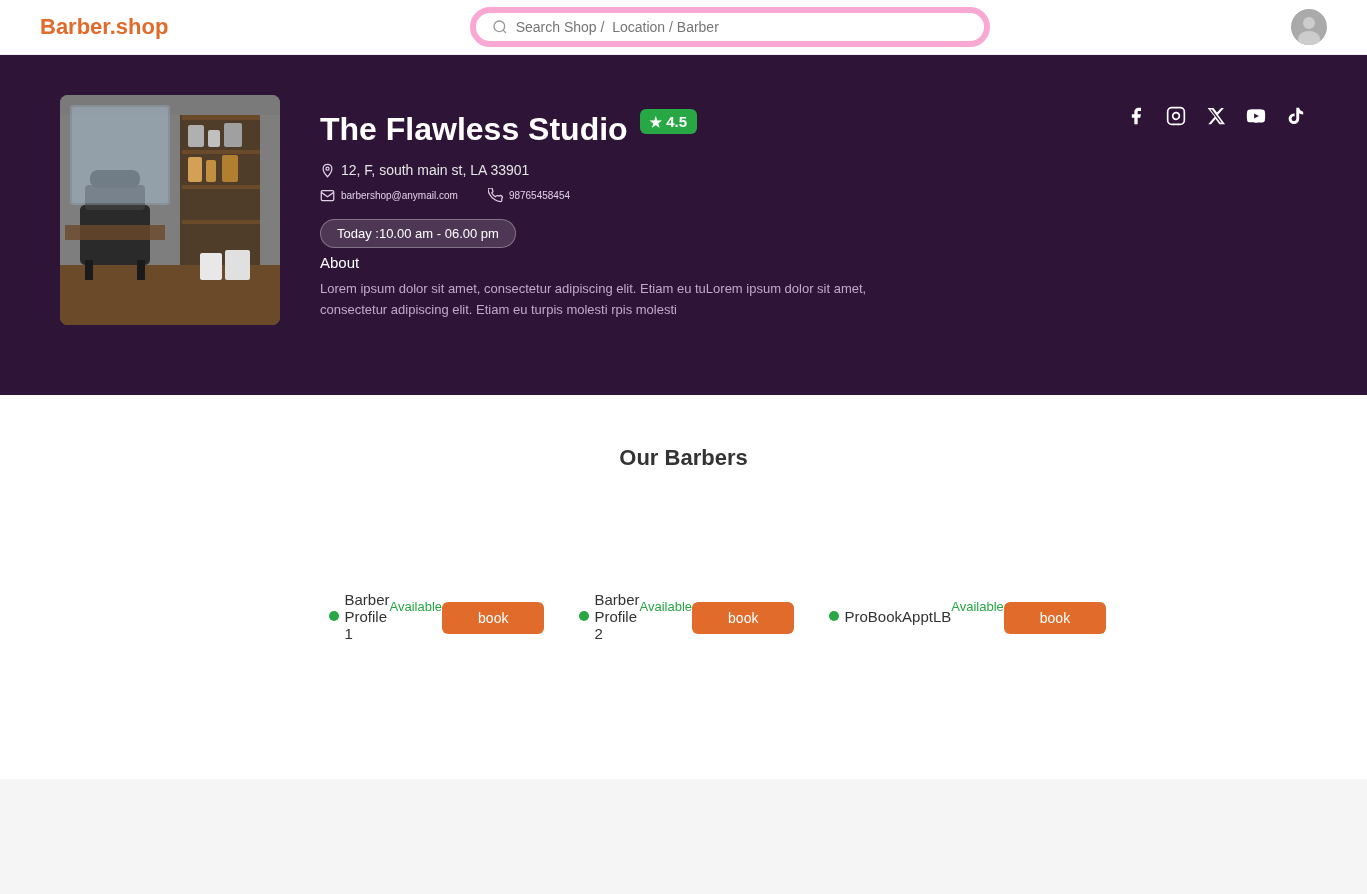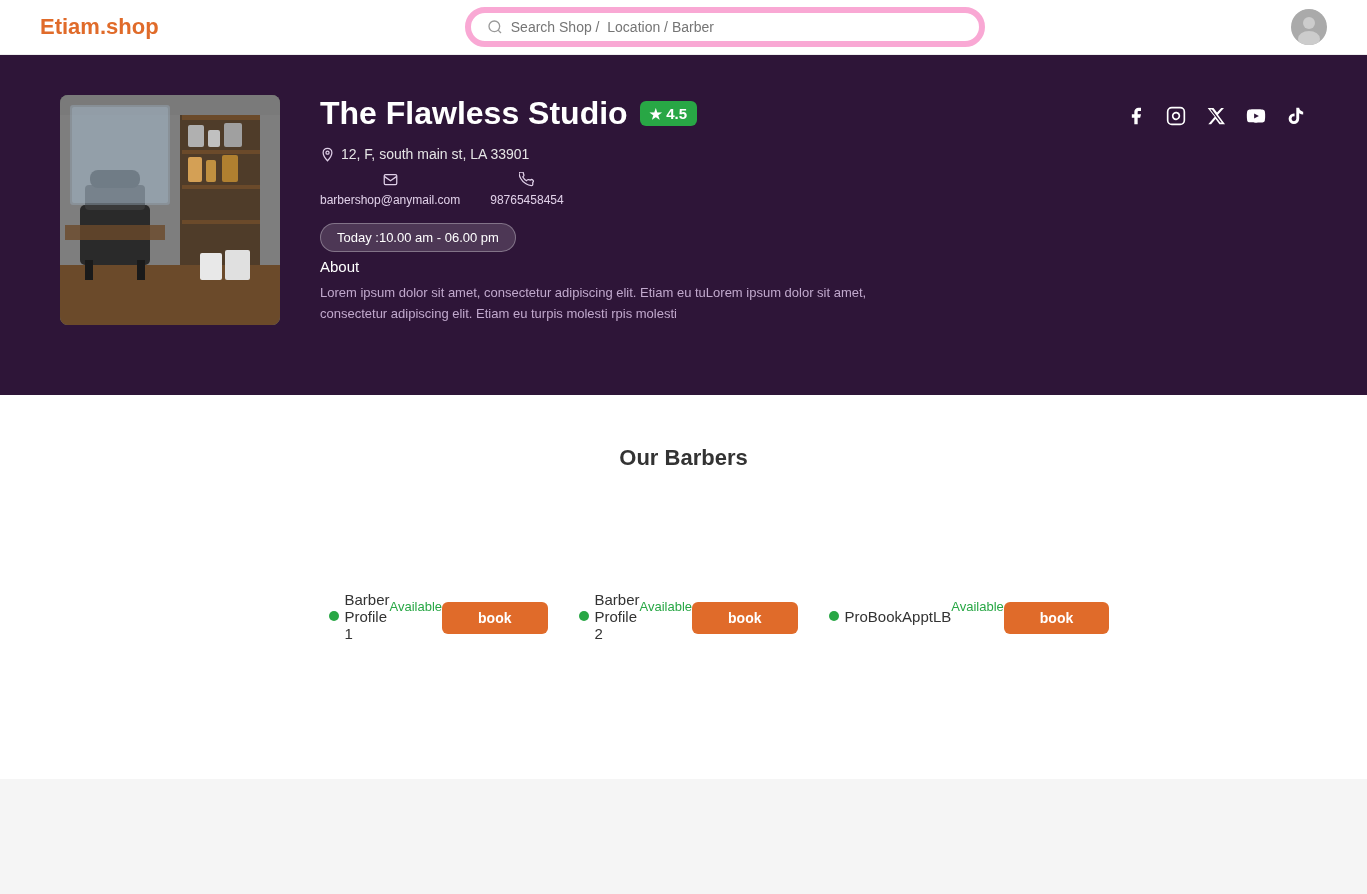--- a/index.html
+++ b/index.html
@@ -97,20 +97,21 @@
     .shop-title-row {
       display: flex;
       align-items: center;
       gap: 12px;
       margin-bottom: 14px;
     }
     .shop-name {
       font-size: 32px;
       font-weight: bold;
       color: #fff;
+      margin-top: 16px;
     }
     .rating-badge {
       background: #28a745;
       color: #fff;
       border-radius: 6px;
       padding: 4px 10px;
       font-size: 15px;
       font-weight: bold;
       display: flex;
       align-items: center;
@@ -136,23 +137,22 @@
     .contact-row {
       display: flex;
       align-items: center;
       gap: 30px;
       margin-bottom: 16px;
     }
     .contact-item {
       display: flex;
       align-items: center;
       gap: 6px;
-      font-size: 12px;
+      font-size: 10px;
       color: #e0d0e8;
-      flex-direction: column;
     }
     .contact-item svg {
       width: 15px;
       height: 15px;
       flex-shrink: 0;
     }
     .hours-badge {
       background: rgba(255,255,255,0.15);
       border: 1px solid rgba(255,255,255,0.3);
       border-radius: 20px;
@@ -257,28 +257,28 @@
       margin-bottom: 24px;
     }
     .book-btn {
       background: #e06b2a;
       color: #fff;
       border: none;
       border-radius: 6px;
       padding: 8px 36px;
       font-size: 14px;
       cursor: pointer;
-      font-weight: 700;
+      font-weight: 400;
     }
   </style>
 </head>
 <body>
 
 <header class="header">
-  <a class="logo">Etiam.shop</a>
+  <a class="logo">Barber.shop</a>
   <div class="search-bar">
     <svg class="search-icon-svg" viewBox="0 0 24 24" fill="none" stroke="currentColor" stroke-width="2">
       <circle cx="11" cy="11" r="8"></circle>
       <line x1="21" y1="21" x2="16.65" y2="16.65"></line>
     </svg>
     <input type="text" placeholder="Search Shop /  Location / Barber" style="">
   </div>
   <div class="user-avatar">
     <svg viewBox="0 0 36 36">
       <circle cx="18" cy="18" r="18" fill="#aaa"></circle>

